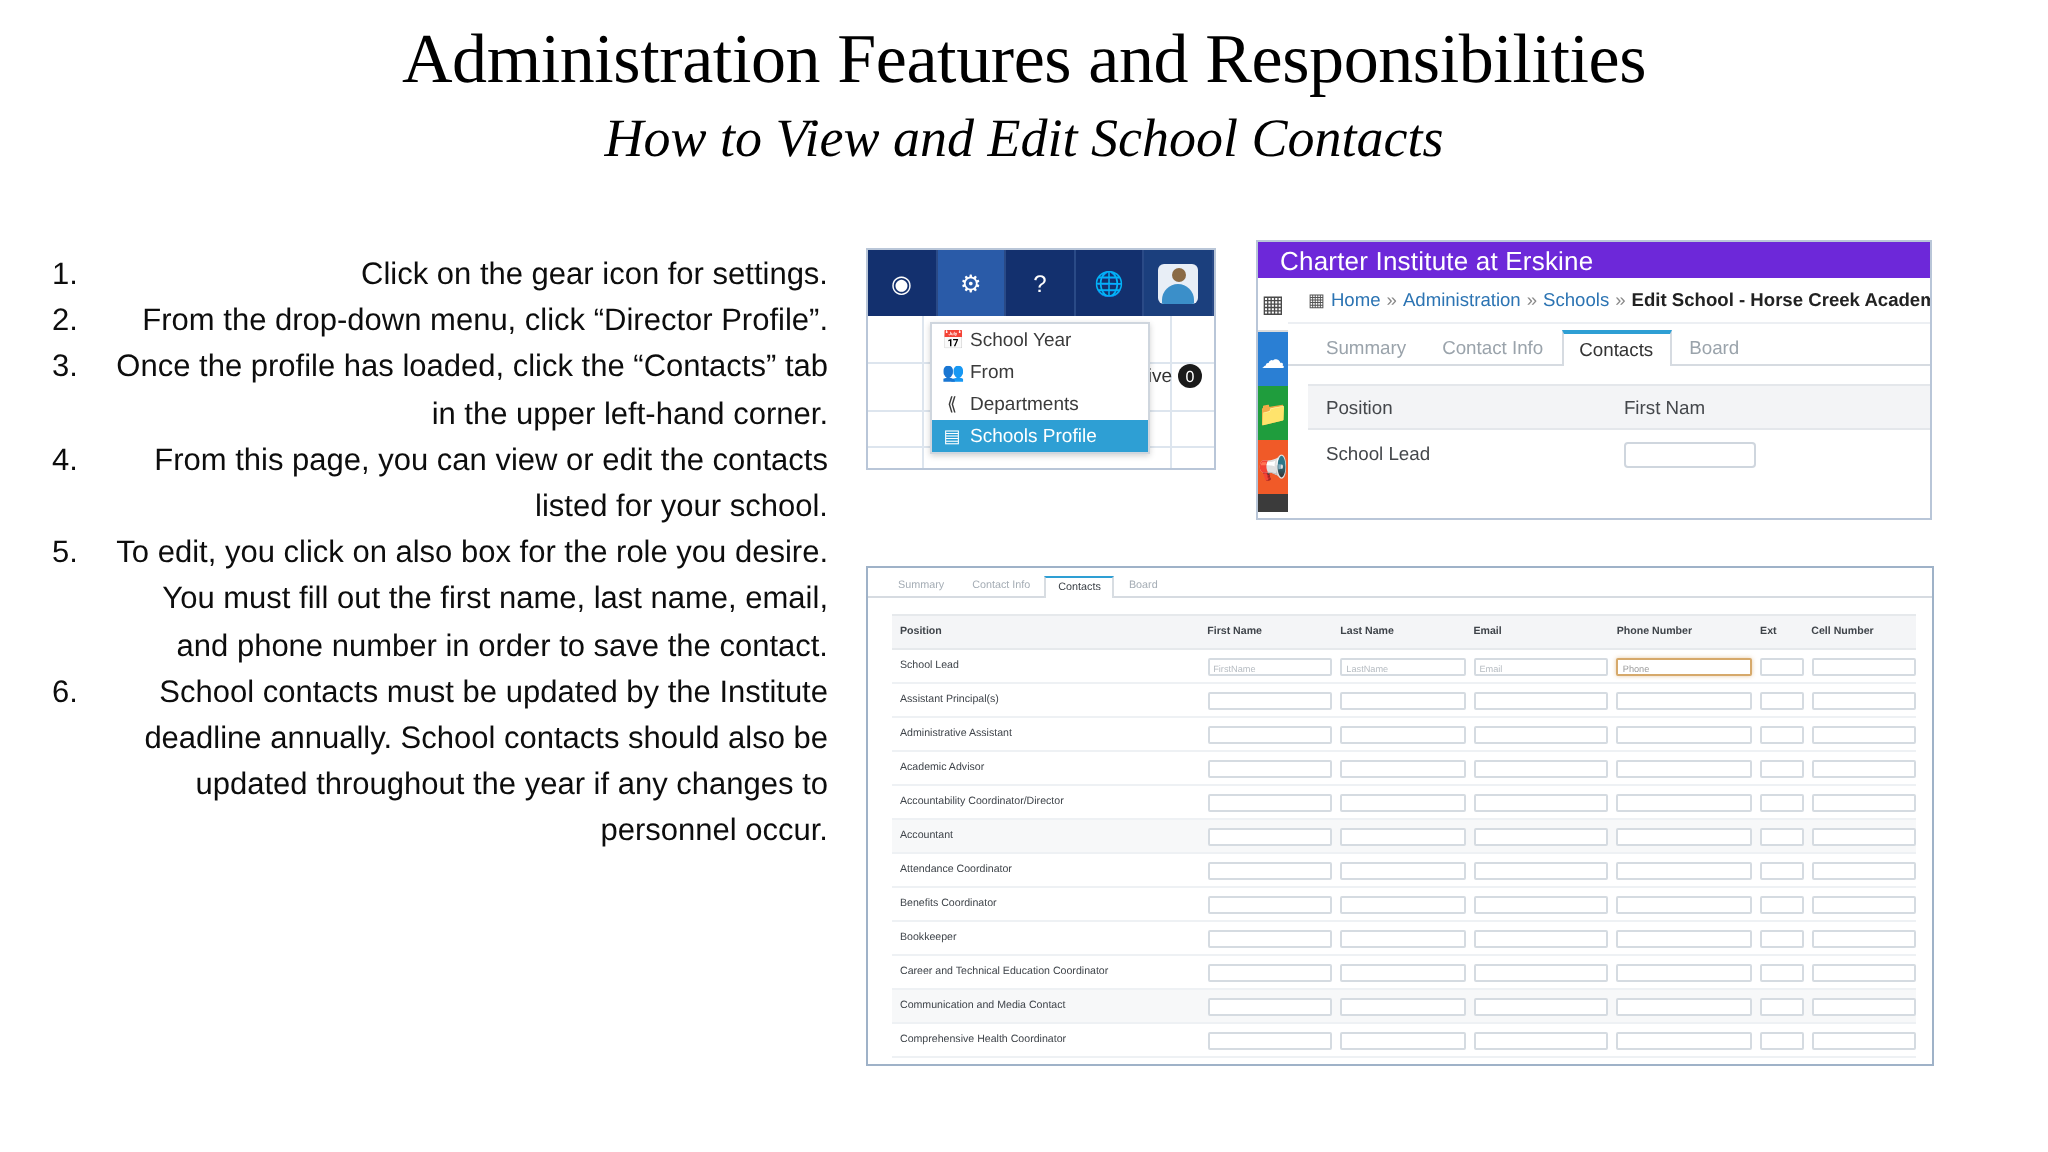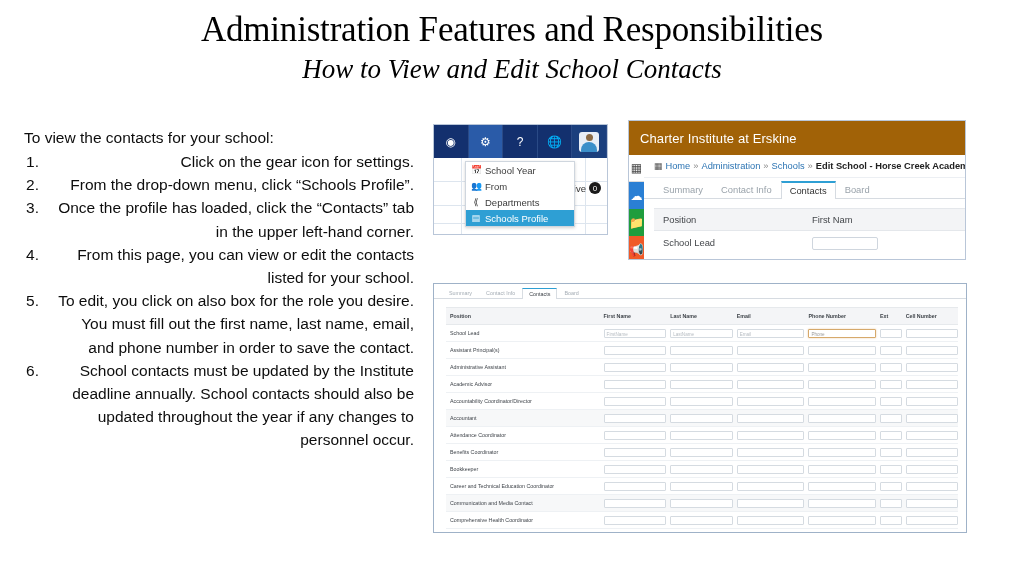--- a/index.html
+++ b/index.html
@@ -86,21 +86,21 @@
   }
   .dd-item.sel { background:#2e9fd4; color:#fff; }
   .dd-ico { width:10px; display:inline-block; text-align:center; font-size:9px; }
 
   
   #shot-charter {
     left:628px; top:120px; width:338px; height:140px;
     border:1px solid #b9c6d8; overflow:hidden;
   }
   .ci-head {
-    height:34px; background:#a16207; color:#fff;
+    height:18px; background:#6d28d9; color:#fff;
     display:flex; align-items:center; padding-left:11px;
     font-size:13px; letter-spacing:.1px;
   }
   .ci-body { display:flex; height:114px; }
   .ci-side { width:26px; }
   .ci-side .sq { height:27px; display:flex; align-items:center; justify-content:center; color:#fff; font-size:12px; }
   .sq.grid { background:#ffffff; color:#4a4a4a; border-bottom:1px solid #dcdcdc; }
   .sq.cloud { background:#2a7fd4; }
   .sq.folder { background:#1f9d3d; }
   .sq.mega { background:#f05a28; }
@@ -168,24 +168,23 @@
 </style>
 </head>
 <body>
 
 <div class="title-block">
   <div class="title-main">Administration Features and Responsibilities</div>
   <div class="title-sub">How to View and Edit School Contacts</div>
 </div>
 
 <div class="instructions">
-  <div class="intro">To view the contacts for your school:</div>
   <ol class="steps">
     <li>Click on the gear icon for settings.</li>
-    <li>From the drop-down menu, click “Schools Profile”.</li>
+    <li>From the drop-down menu, click “Director Profile”.</li>
     <li>Once the profile has loaded, click the “Contacts” tab in the upper left-hand corner.</li>
     <li>From this page, you can view or edit the contacts listed for your school.</li>
     <li>To edit, you click on also box for the role you desire. You must fill out the first name, last name, email, and phone number in order to save the contact.</li>
     <li>School contacts must be updated by the Institute deadline annually. School contacts should also be updated throughout the year if any changes to personnel occur.</li>
   </ol>
 </div>
 
 <div class="shot" id="shot-menu">
   <div class="iconbar">
     <div class="ic">◉</div>

